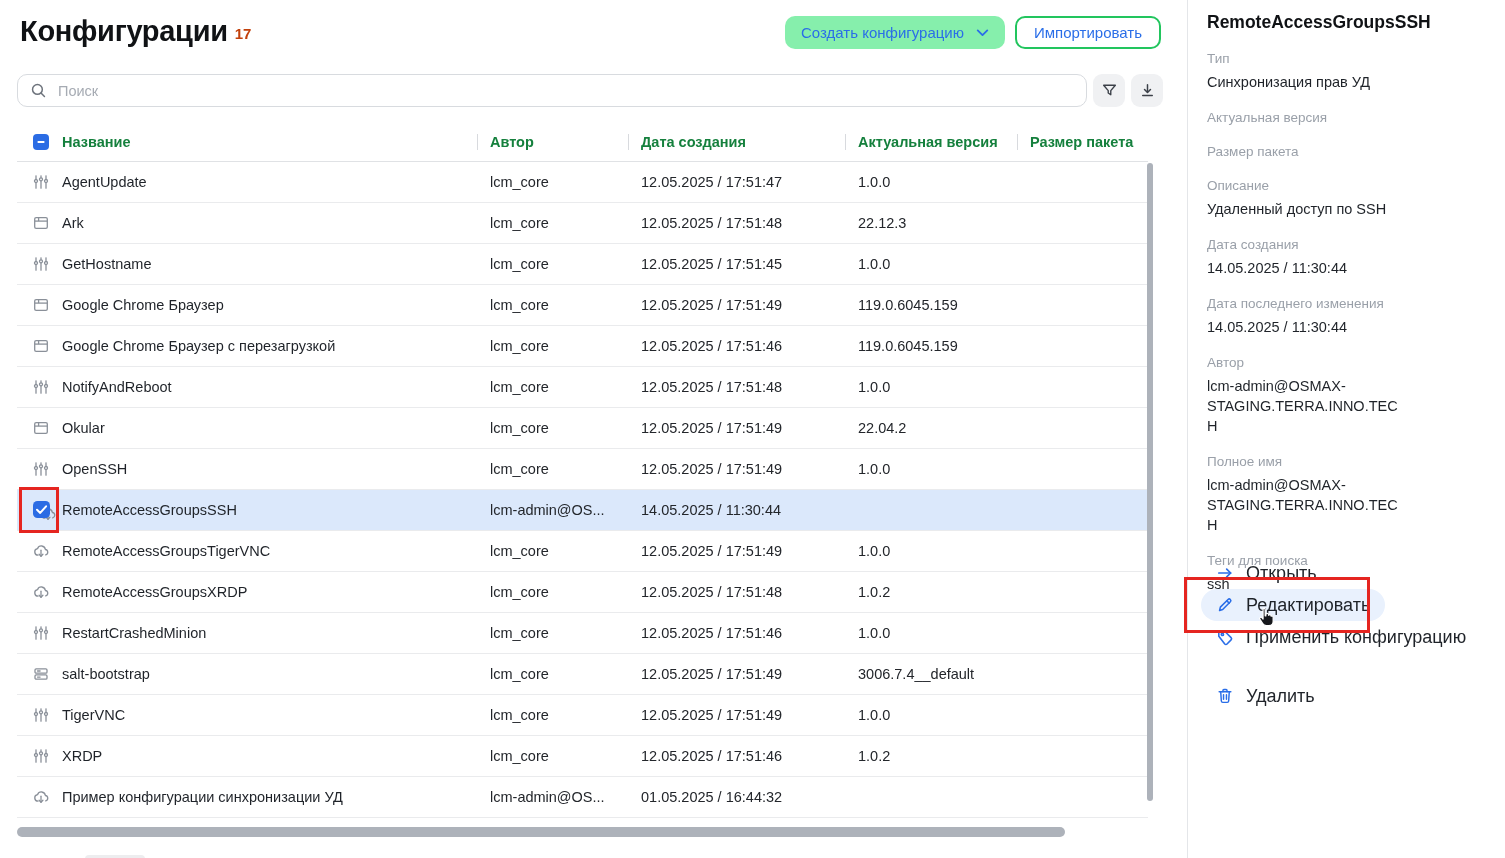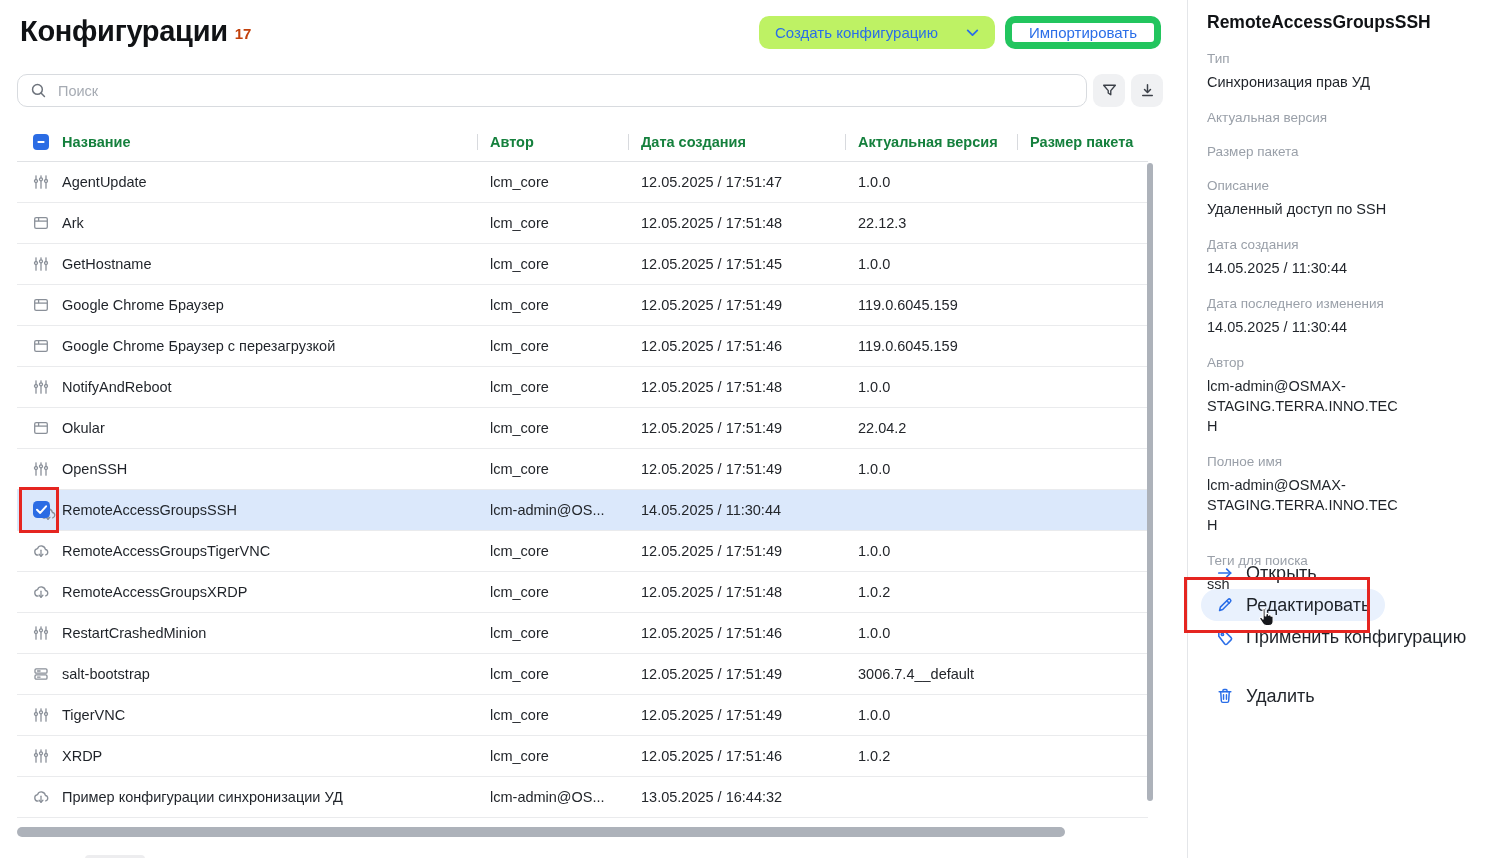--- a/index.html
+++ b/index.html
@@ -7,22 +7,22 @@
     font-family:"Liberation Sans","DejaVu Sans",sans-serif; color:#1f2329; }
 
   
   .main { position:absolute; left:0; top:0; width:1187px; height:858px; }
 
   .page-header { position:absolute; left:20px; top:13px; right:26px; display:flex; align-items:center; }
   .page-title { font-size:29px; font-weight:700; color:#101215; letter-spacing:-.3px; }
   .page-count { font-size:15px; font-weight:600; color:#c2410c; margin-left:7px; position:relative; top:2px; }
   .header-btns { margin-left:auto; display:flex; gap:10px; align-items:center; margin-top:3px; }
   .btn { height:33px; border-radius:10px; display:flex; align-items:center; font-size:15px; cursor:pointer; }
-  .btn-primary-soft { background:#bef264; color:#2a6ee8; padding:0 14px 0 16px; gap:26px; border:none; }
-  .btn-outline { background:#fff; color:#2a6ee8; border:7px solid #22c55e; padding:0 17px; }
+  .btn-primary-soft { background:#86efac; color:#2a6ee8; padding:0 14px 0 16px; gap:10px; border:none; }
+  .btn-outline { background:#fff; color:#2a6ee8; border:2px solid #22c55e; padding:0 17px; }
 
   .search-row { position:absolute; left:17px; top:74px; display:flex; gap:5px;justify-content:center; }
   .search-box { position:relative; width:1070px; }
   .search-box input { width:100%; height:33px; border:1px solid #d8dbdf; border-radius:10px;
     padding:0 12px 0 40px; font-size:14.5px; color:#1f2329; outline:none; font-family:inherit; }
   .search-box input::placeholder { color:#a6abb3; }
   .search-glyph { position:absolute; left:13px; top:8px; }
   .icon-btn { width:32px; height:33px; margin-left:1px; border:none; border-radius:9px; background:#f0f1f3;
     display:flex; align-items:center; justify-content:center; cursor:pointer; }
 
@@ -410,21 +410,21 @@
       <span class="row-iconwrap">
         
         <span class="row-icon"><svg class="rowglyph" width="16" height="16" viewBox="0 0 16 16" fill="none" stroke="#8a9099" stroke-width="1.3" stroke-linecap="round" stroke-linejoin="round">
                 <path d="M5 12.2a3.3 3.3 0 0 1-.5-6.55 4.1 4.1 0 0 1 7.9.85 2.7 2.7 0 0 1 .3 5.3"></path>
                 <path d="M8 7.2v6"></path>
                 <path d="M6.1 11.3 8 13.2l1.9-1.9"></path>
               </svg></span>
       </span>
       <span class="c-name">Пример конфигурации синхронизации УД</span>
       <span class="c-author">lcm-admin@OS...</span>
-      <span class="c-created">13.05.2025 / 16:44:32</span>
+      <span class="c-created">01.05.2025 / 16:44:32</span>
       <span class="c-version"></span>
       <span class="c-size"></span>
     </div>
       </div>
   </div>
 
   <div class="vscroll"></div>
   <div class="hscroll"></div>
   <div class="page-stub"></div>
 </div>

